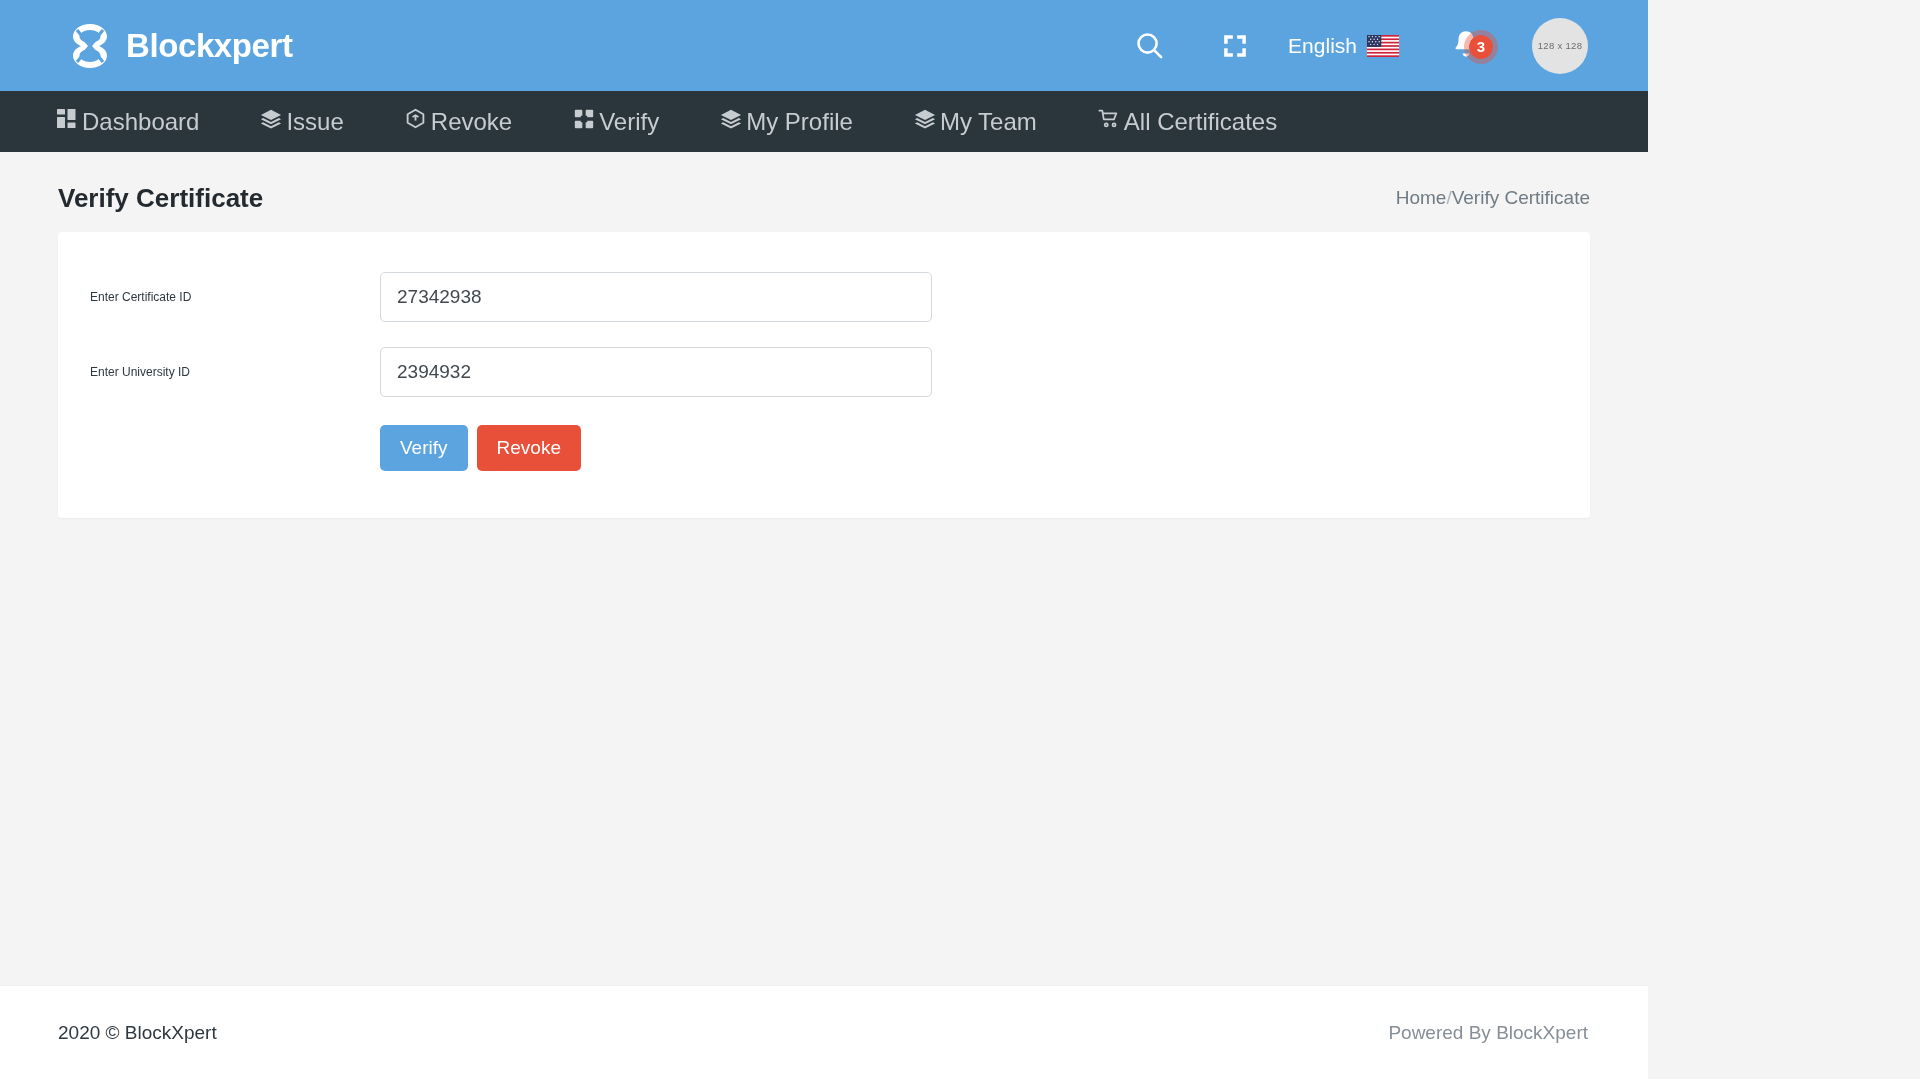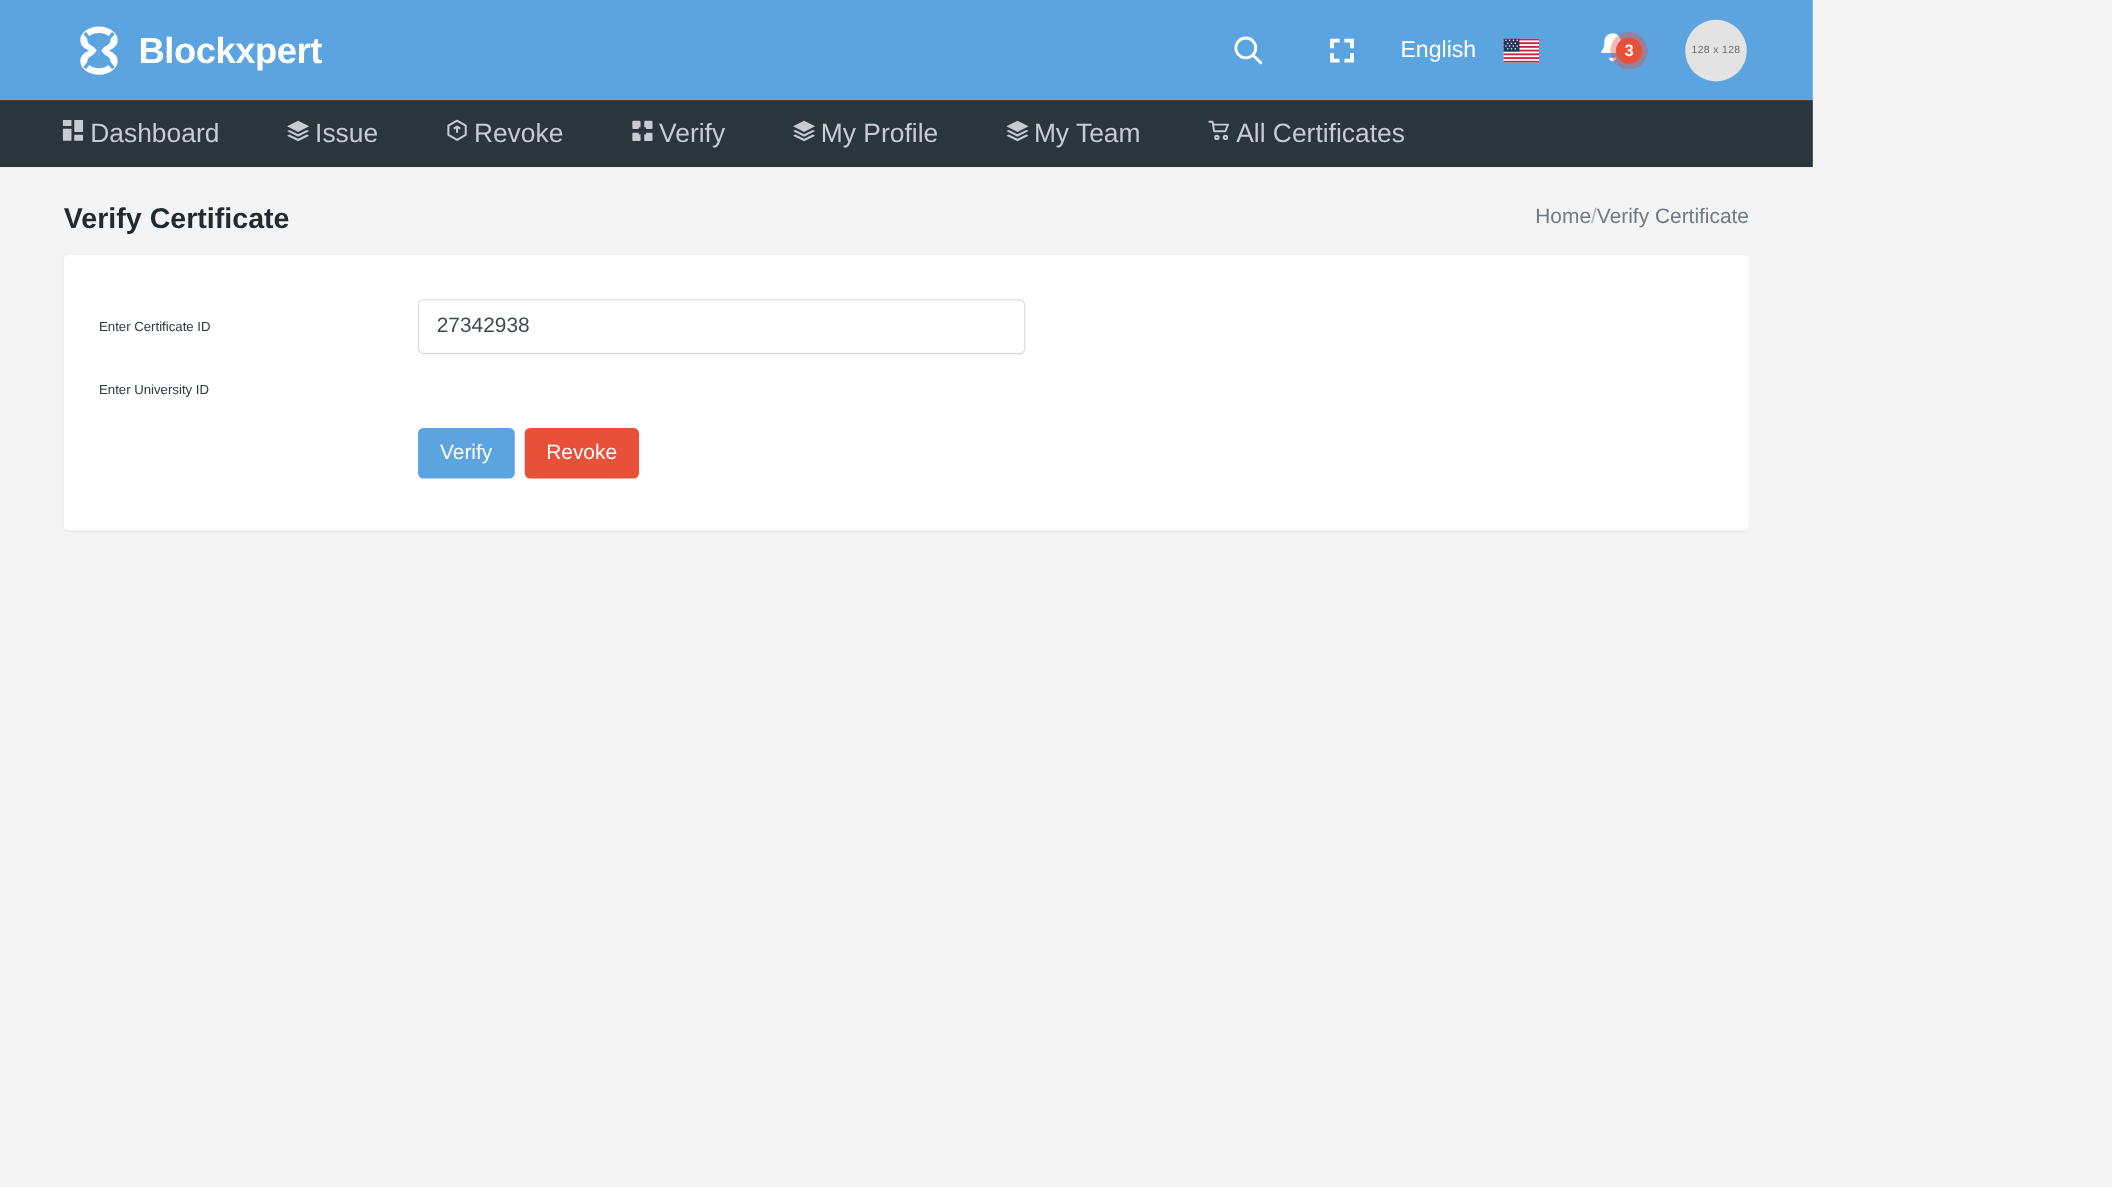--- a/index.html
+++ b/index.html
@@ -28,21 +28,21 @@
     font-size: 33px;
     font-weight: bold;
     letter-spacing: -0.4px;
     line-height: 1;
   }
   .topbar-spacer { flex: 1; }
   .topbar-actions { display: flex; align-items: center; gap: 0; }
   .tb-item { display: flex; align-items: center; justify-content: center; color: #fff; }
   .tb-search { width: 86px; }
   .tb-fullscreen { width: 86px; }
-  .tb-lang { display: flex; align-items: center; gap: 24px; padding: 0 18px 0 10px; }
+  .tb-lang { display: flex; align-items: center; gap: 9px; padding: 0 18px 0 10px; }
   .tb-lang-label { color: #ffffff; font-size: 21px; }
   .flag { width: 34px; height: 22px; display: block; border-radius: 1px; }
   .tb-bell { width: 96px; position: relative; display: flex; align-items: center; justify-content: center; }
   .badge {
     position: absolute;
     top: 2px; left: 50%;
     transform: translateX(-2px);
     width: 34px; height: 34px;
     border-radius: 50%;
     background: #e8503a;
@@ -336,25 +336,30 @@
 
     <div class="card">
 
       <div class="form-row">
         <label class="form-label">Enter Certificate ID</label>
         <input class="form-input" type="text" value="27342938" placeholder="Enter Certificate ID" style="">
       </div>
 
       <div class="form-row">
         <label class="form-label">Enter University ID</label>
+        <input class="form-input" type="text" value="2394932" placeholder="Enter University ID" style="">
       </div>
 
       <div class="form-actions">
         <button class="btn btn-verify">Verify</button>
         <button class="btn btn-cancel">Revoke</button>
       </div>
 
     </div>
 
   </div>
 
+  <div class="footer">
+    <div class="footer-left">2020 © BlockXpert</div>
+    <div class="footer-right">Powered By BlockXpert</div>
+  </div>
 
 </div>
 
 </body></html>

